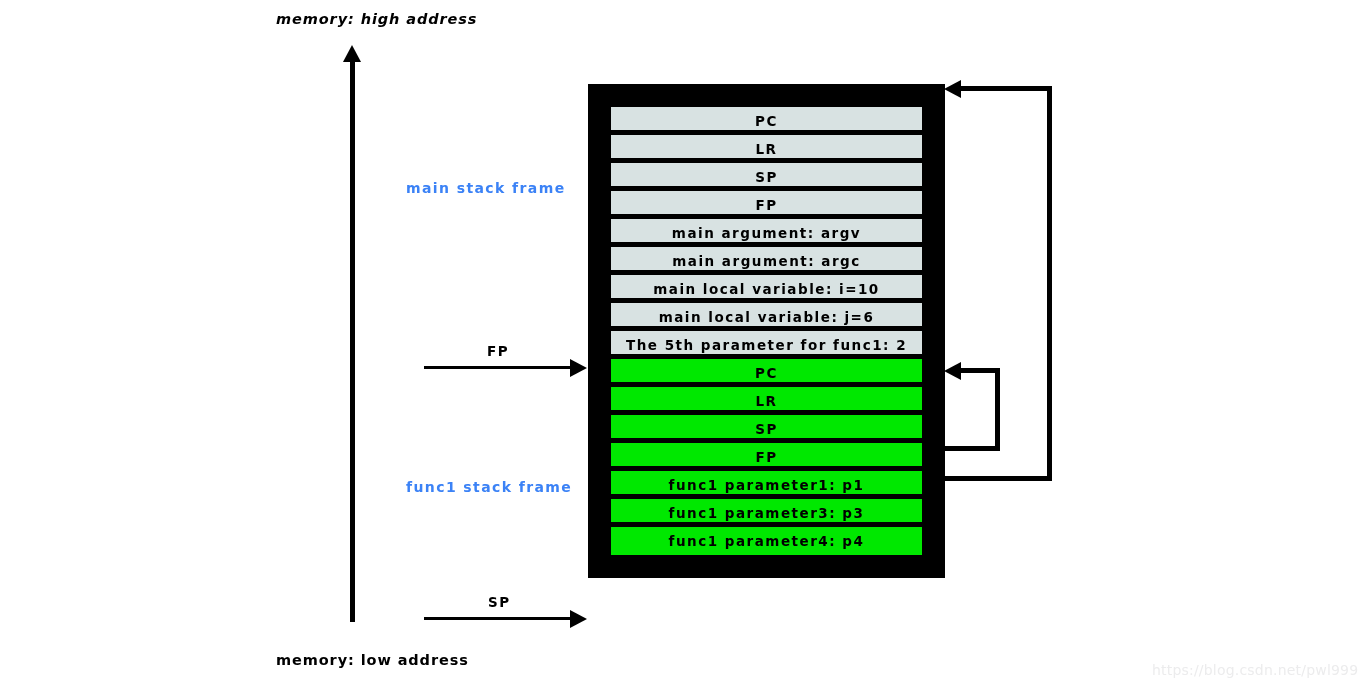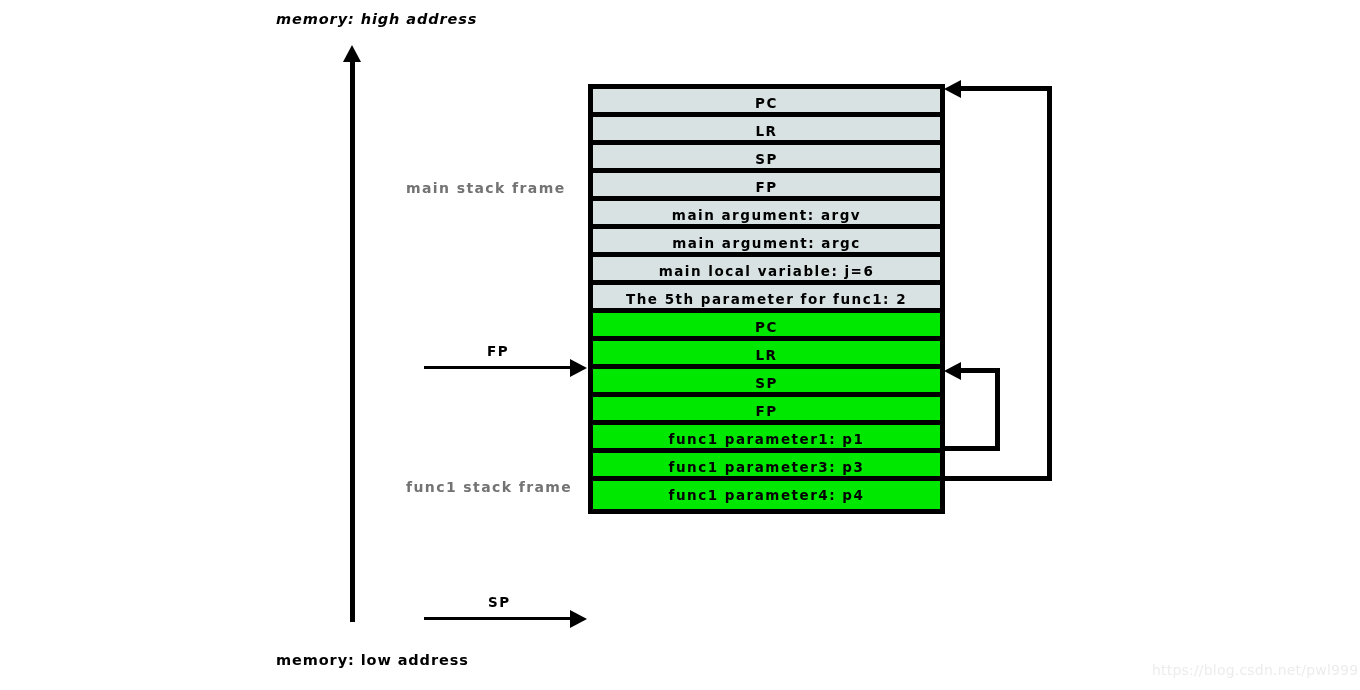--- a/index.html
+++ b/index.html
@@ -22,42 +22,42 @@
   .axis-label {
     font-size: 14.5px;
     font-weight: bold;
     color: #000000;
     letter-spacing: 0.9px;
     white-space: nowrap;
   }
   .frame-label {
     font-size: 14px;
     font-weight: bold;
-    color: #737373;
+    color: #3b82f6;
     letter-spacing: 1.4px;
     white-space: nowrap;
   }
   .ptr-label {
     font-size: 13.5px;
     font-weight: bold;
     color: #000000;
     letter-spacing: 1.6px;
     white-space: nowrap;
   }
 
   
   #stack-table {
     position: absolute;
     left: 588px;
     top: 84px;
     width: 357px;
     border: 5px solid #000000;
     box-sizing: border-box;
     background: #000000;
-    padding: 0px;
+    padding: 18px;
   }
   .stack-row {
     height: 28px;
     line-height: 28px;
     text-align: center;
     font-size: 13.5px;
     font-weight: bold;
     letter-spacing: 1.5px;
     color: #000000;
     border-bottom: 5px solid #000000;
@@ -134,20 +134,21 @@
 <div class="bar-h" style="left:424px; top:617px; width:148px; height:3px;"></div>
 <div class="arrow-right" style="left:570px; top:610px;"></div>
 
 <div id="stack-table">
     <div class="stack-row row-main">PC</div>
     <div class="stack-row row-main">LR</div>
     <div class="stack-row row-main">SP</div>
     <div class="stack-row row-main">FP</div>
     <div class="stack-row row-main">main argument:  argv</div>
     <div class="stack-row row-main">main argument:  argc</div>
+    <div class="stack-row row-main">main local variable:  i=10</div>
     <div class="stack-row row-main">main local variable:  j=6</div>
     <div class="stack-row row-main">The 5th parameter for func1: 2</div>
     <div class="stack-row row-func1">PC</div>
     <div class="stack-row row-func1">LR</div>
     <div class="stack-row row-func1">SP</div>
     <div class="stack-row row-func1">FP</div>
     <div class="stack-row row-func1">func1 parameter1: p1</div>
     <div class="stack-row row-func1">func1 parameter3: p3</div>
     <div class="stack-row row-func1">func1 parameter4: p4</div>
   </div>

